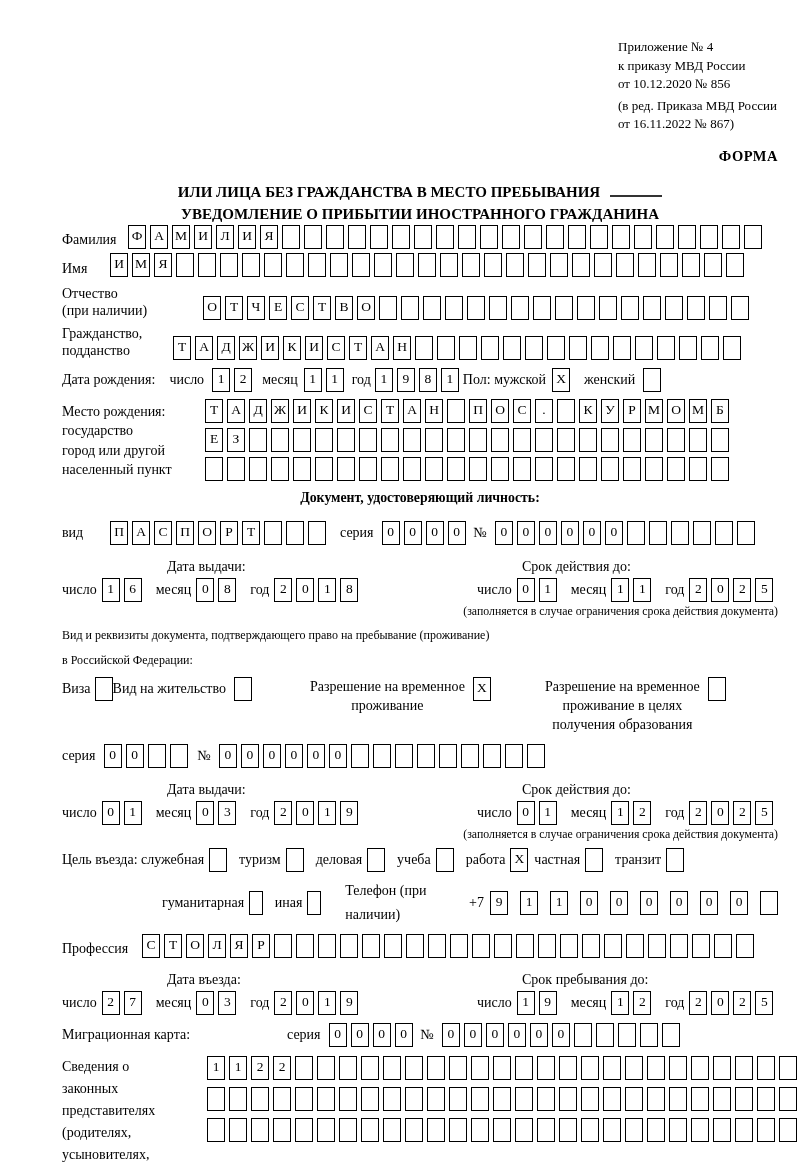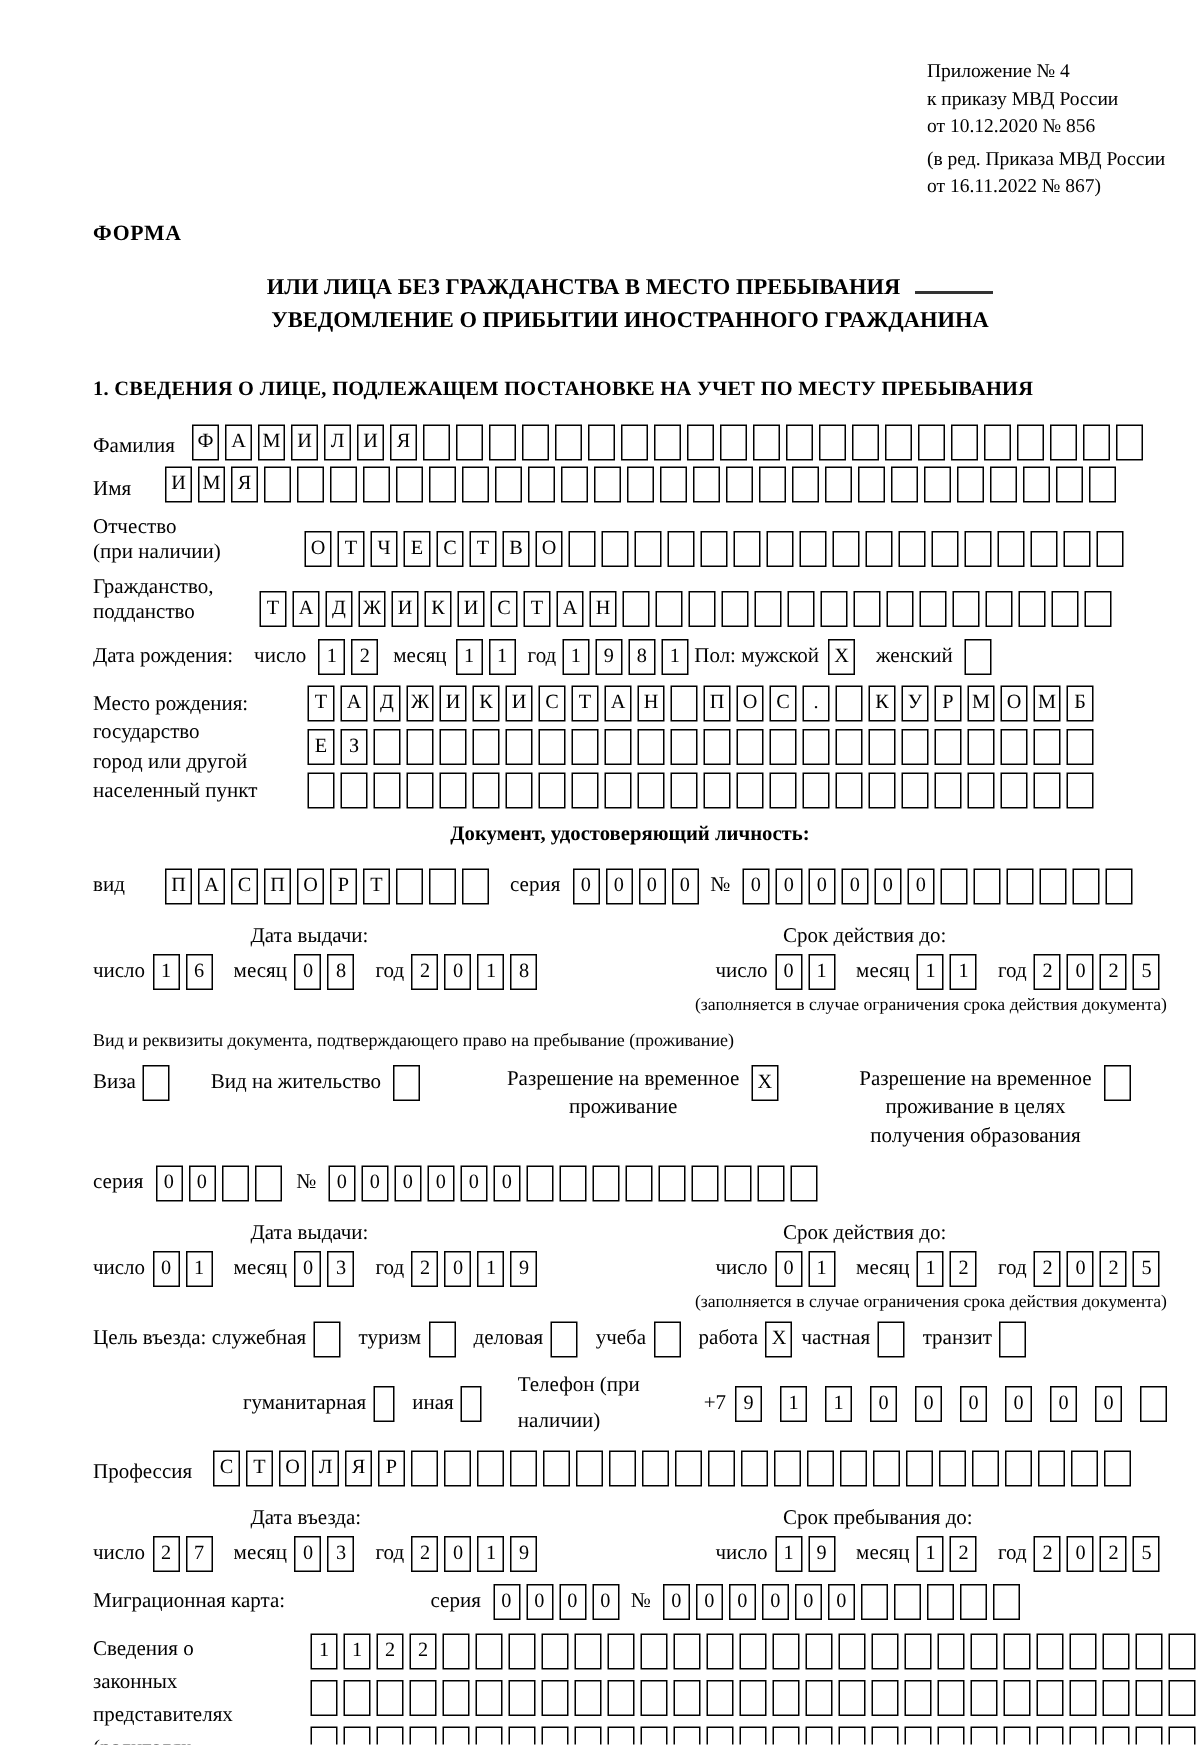--- a/index.html
+++ b/index.html
@@ -7,21 +7,21 @@
   body {
     width:800px; height:1163px; margin:0 auto;
     font-family:"Liberation Serif","DejaVu Serif",serif;
     color:#000; overflow:hidden;
   }
   .page { padding:38px 22px 0 62px; width:800px; height:1163px; }
 
   
   .appendix { margin-left:556px; font-size:13px; line-height:18.5px; }
   .appendix .rev { margin-top:3px; }
-  .forma { font-weight:bold; font-size:14.5px; margin-top:14px; letter-spacing:.5px; }
+  .forma { text-align:right; font-weight:bold; font-size:14.5px; margin-top:14px; letter-spacing:.5px; }
 
   
   .title { text-align:center; font-weight:bold; font-size:15px; line-height:22px; margin-top:16px; }
   .title .blank-line { display:inline-block; width:52px; border-bottom:2.2px solid #333; height:14px; margin-left:10px; }
 
   .sec-heading { font-weight:bold; font-size:13.6px; margin-top:26px; margin-bottom:16px; letter-spacing:.2px; }
 
   
   .row { display:flex; align-items:flex-end; margin-bottom:4.5px; }
   .rl { font-size:14px; line-height:17.5px; padding-top:3px; flex:0 0 auto; }
@@ -81,21 +81,20 @@
     <div>от 16.11.2022 № 867)</div>
   </div>
 
   <div class="forma">ФОРМА</div>
 
   <div class="title">
     <div><span>ИЛИ ЛИЦА БЕЗ ГРАЖДАНСТВА В МЕСТО ПРЕБЫВАНИЯ</span><span class="blank-line"></span></div>
     <div>УВЕДОМЛЕНИЕ О ПРИБЫТИИ ИНОСТРАННОГО ГРАЖДАНИНА</div>
   </div>
 
-  <div class="sec-heading">1. СВЕДЕНИЯ О ЛИЦЕ, ПОДЛЕЖАЩЕМ ПОСТАНОВКЕ НА УЧЕТ ПО МЕСТУ ПРЕБЫВАНИЯ</div>
 
   <div class="row">
     <div class="rl" style="flex-basis:66px">Фамилия</div>
     <div class="cells"><span class="cell">Ф</span><span class="cell">А</span><span class="cell">М</span><span class="cell">И</span><span class="cell">Л</span><span class="cell">И</span><span class="cell">Я</span><span class="cell"></span><span class="cell"></span><span class="cell"></span><span class="cell"></span><span class="cell"></span><span class="cell"></span><span class="cell"></span><span class="cell"></span><span class="cell"></span><span class="cell"></span><span class="cell"></span><span class="cell"></span><span class="cell"></span><span class="cell"></span><span class="cell"></span><span class="cell"></span><span class="cell"></span><span class="cell"></span><span class="cell"></span><span class="cell"></span><span class="cell"></span><span class="cell"></span></div>
   </div>
 
   <div class="row">
     <div class="rl" style="flex-basis:48px">Имя</div>
     <div class="cells"><span class="cell">И</span><span class="cell">М</span><span class="cell">Я</span><span class="cell"></span><span class="cell"></span><span class="cell"></span><span class="cell"></span><span class="cell"></span><span class="cell"></span><span class="cell"></span><span class="cell"></span><span class="cell"></span><span class="cell"></span><span class="cell"></span><span class="cell"></span><span class="cell"></span><span class="cell"></span><span class="cell"></span><span class="cell"></span><span class="cell"></span><span class="cell"></span><span class="cell"></span><span class="cell"></span><span class="cell"></span><span class="cell"></span><span class="cell"></span><span class="cell"></span><span class="cell"></span><span class="cell"></span></div>
   </div>
@@ -175,23 +174,24 @@
         <span class="lbl">месяц</span>
         <span class="cells mr10"><span class="cell">1</span><span class="cell">1</span></span>
         <span class="lbl">год</span>
         <span class="cells"><span class="cell">2</span><span class="cell">0</span><span class="cell">2</span><span class="cell">5</span></span>
       </div>
       <div class="note">(заполняется в случае ограничения срока действия документа)</div>
     </div>
   </div>
 
   <div class="plain" style="margin-top:2px">Вид и реквизиты документа, подтверждающего право на пребывание (проживание)</div>
+  <div class="plain">в Российской Федерации:</div>
 
   <div class="cbrow">
-    <div class="cbitem" style="margin-right:28px">
+    <div class="cbitem" style="">
       <span class="txt" style="line-height:24px">Виза</span>
       <span class="cell" style="margin-left:4px"></span>
     </div>
     <div class="cbitem" style="margin-right:30px">
       <span class="txt" style="line-height:24px">Вид на жительство</span>
       <span class="cell"></span>
     </div>
     <div class="cbitem" style="margin-right:26px">
       <span class="txt center">
         <div>Разрешение на временное</div>

